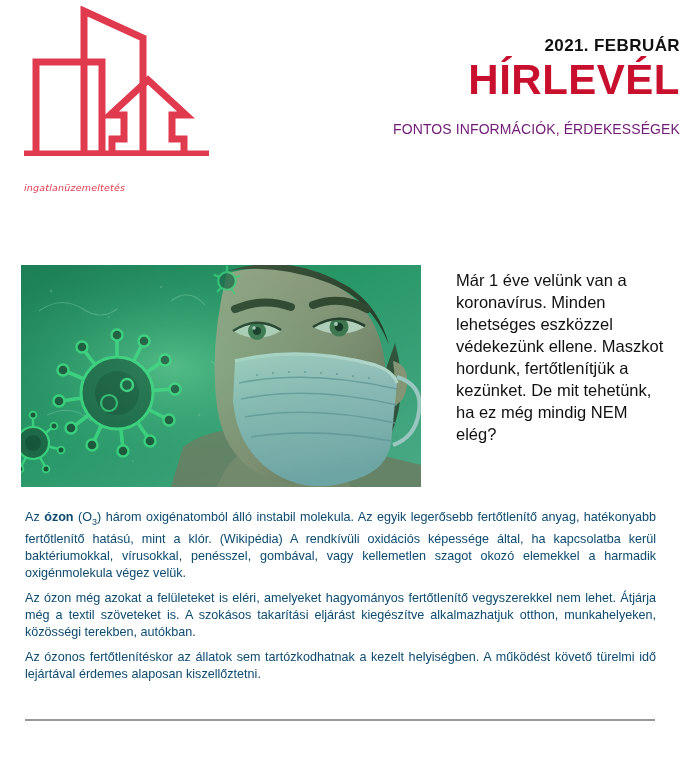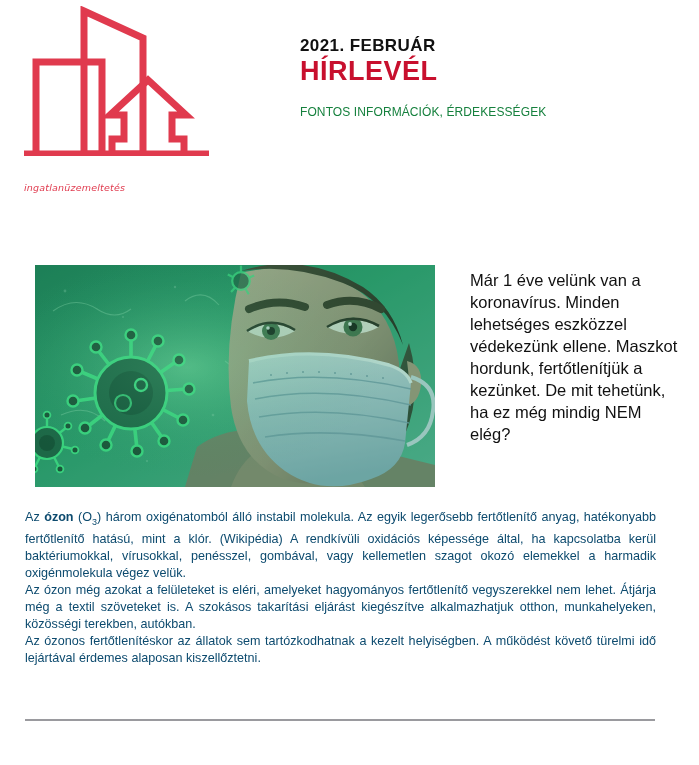--- a/index.html
+++ b/index.html
@@ -61,48 +61,48 @@
     letter-spacing: 0.2px;
     color: #E03A4E;
   }
 
   
   .header-text {
     position: absolute;
     left: 300px;
     top: 36px;
     width: 380px;
-    text-align: left;
+    text-align: right;
   }
   .issue-date {
     font-size: 17px;
     font-weight: bold;
     letter-spacing: 0.4px;
     color: #111111;
     line-height: 1.15;
   }
   .newsletter-title {
     margin-top: 1px;
-    font-size: 27px;
+    font-size: 42px;
     font-weight: bold;
     letter-spacing: 0.5px;
     color: #C8102E;
     line-height: 1.08;
   }
   .header-subtitle {
     margin-top: 19px;
-    font-size: 12px;
+    font-size: 14px;
     letter-spacing: 0.1px;
-    color: #15803d;
+    color: #701a75;
   }
 
   
   .feature {
     position: absolute;
-    left: 35px;
+    left: 21px;
     top: 265px;
     width: 650px;
     height: 225px;
   }
   .feature-photo {
     position: absolute;
     left: 0;
     top: 0;
     width: 400px;
     height: 222px;
@@ -133,21 +133,21 @@
   }
   .body-copy p {
     margin: 0;
     font-size: 12.6px;
     line-height: 17px;
     text-align: justify;
     text-justify: inter-word;
     color: #0c4a6e;
   }
   .body-copy p + p {
-    margin-top: 0;
+    margin-top: 8px;
   }
   .body-copy b { font-weight: bold; }
   .body-copy sub { font-size: 9px; }
 
   
   .footer-rule {
     position: absolute;
     left: 25px;
     top: 719px;
     width: 630px;

